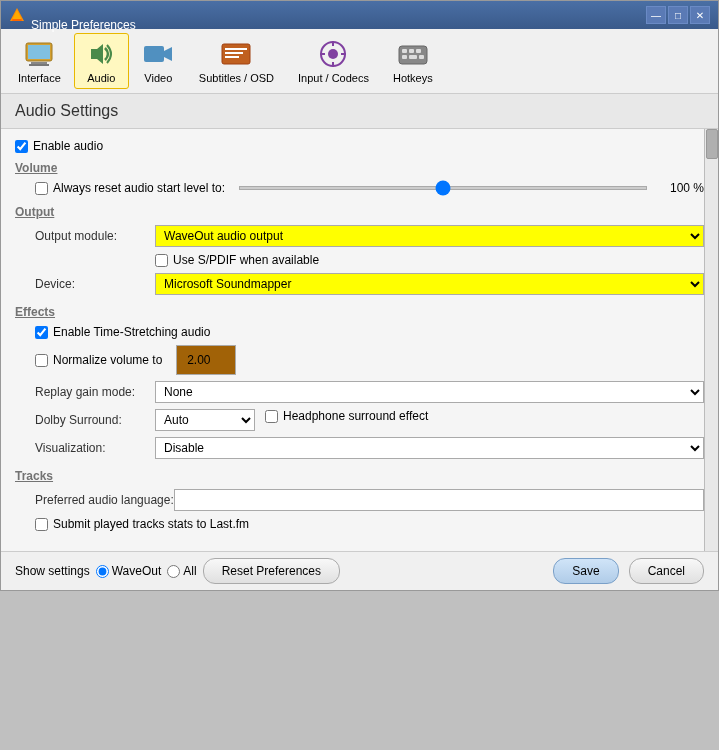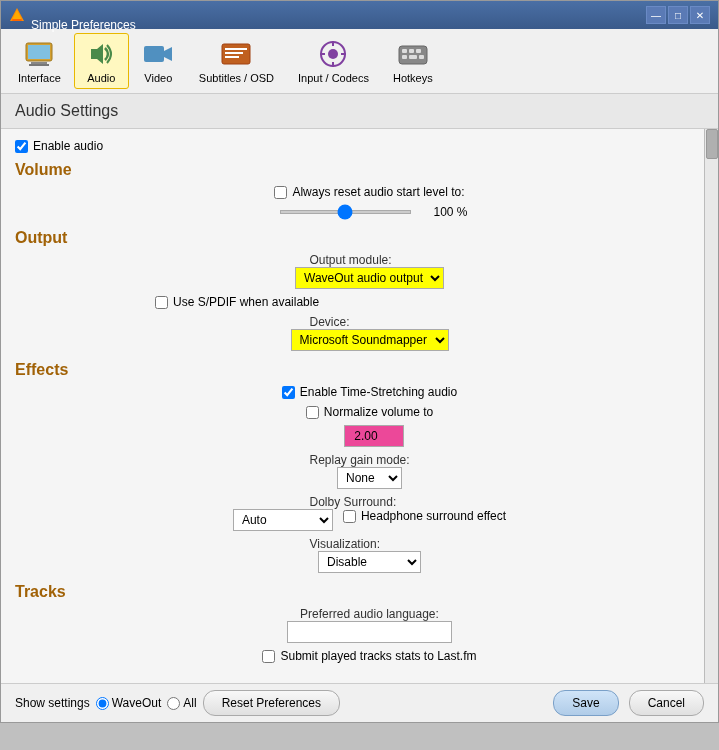--- a/index.html
+++ b/index.html
@@ -110,21 +110,21 @@
     }
     .section-group {
       margin-bottom: 10px;
     }
     .row {
       display: flex;
       align-items: center;
       margin-bottom: 6px;
       padding-left: 0;
     }
-    .row.indented { padding-left: 20px; flex-direction: column; }
+    .row.indented { padding-left: 20px; }
     .checkbox-label {
       display: flex;
       align-items: center;
       gap: 5px;
       font-size: 12px;
     }
     input[type="checkbox"] {
       width: 13px;
       height: 13px;
       cursor: pointer;
@@ -165,30 +165,31 @@
       background: #ccc;
       border: 1px solid #aaa;
       cursor: pointer;
     }
     .volume-pct {
       min-width: 38px;
       text-align: right;
       font-size: 12px;
     }
     .section-divider {
-      font-size: 16px;
+      font-size: 12px;
       font-weight: bold;
-      color: #a16207;
+      color: #737373;
       margin: 8px 0 6px 0;
+      text-decoration: underline;
     }
     .spinbox {
       width: 60px;
-      height: 22px;
+      height: 30px;
       border: 1px solid #aaa;
-      background: #ec4899;
+      background: #a16207;
       font-size: 12px;
       padding: 1px 4px;
       text-align: center;
     }
 
     
     .footer {
       background: #f0f0f0;
       border-top: 1px solid #ccc;
       padding: 6px 14px;

